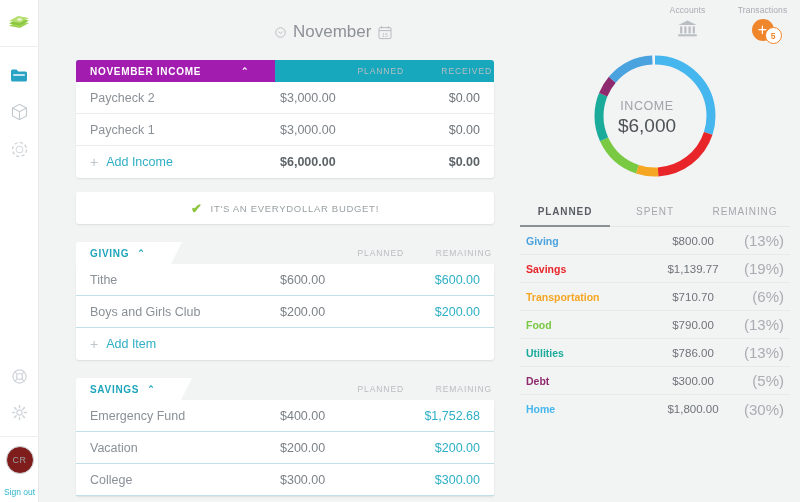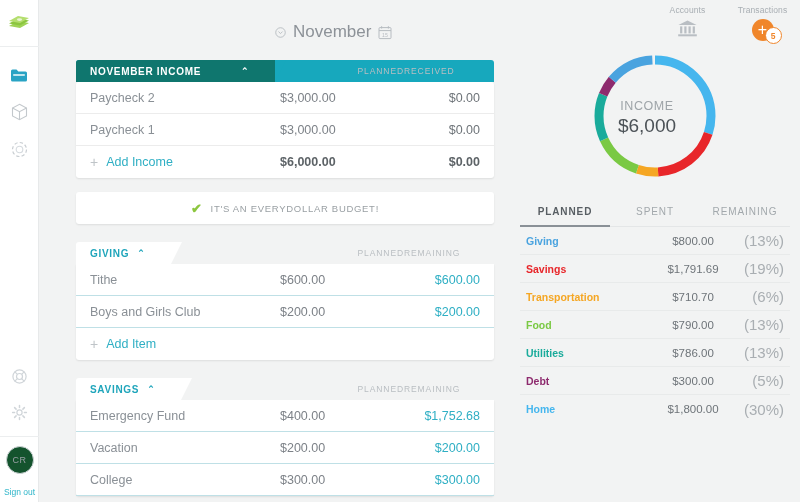--- a/index.html
+++ b/index.html
@@ -26,21 +26,21 @@
   .nav-icon { width:24px; height:24px; display:flex; align-items:center; justify-content:center; cursor:pointer; }
   .bottom-group {
     position:absolute; bottom:0; left:0; width:39px;
     display:flex; flex-direction:column; align-items:center;
   }
   .bottom-icons { display:flex; flex-direction:column; align-items:center; gap:12px; padding-bottom:12px; }
   .avatar-wrap { border-top:1px solid #eceeef; width:39px; padding-top:9px; display:flex; flex-direction:column; align-items:center; }
   .avatar {
     width:28px; height:28px; border-radius:50%; border:1px solid #cfd4d7;
     display:flex; align-items:center; justify-content:center;
-    font-size:9px; letter-spacing:.5px; color:#9aa0a5; background:#14532d;
+    font-size:9px; letter-spacing:.5px; color:#9aa0a5; background:#7f1d1d;
   }
   .signout { font-size:8.5px; color:#2eb5c9; margin-top:13px; margin-bottom:5px; cursor:pointer; }
 
   
   .header { position:absolute; left:39px; top:0; right:0; height:48px; }
   .month-title {
     position:absolute; left:236px; top:22px;
     display:flex; align-items:center; gap:7px;
     font-size:17px; color:#8d9298; font-weight:400; cursor:pointer;
   }
@@ -69,38 +69,38 @@
     box-shadow:0 1px 2px rgba(0,0,0,.09);
   }
   .tab-row { position:relative; height:22px; }
   .tab {
     position:absolute; left:0; top:0; height:22px;
     display:flex; align-items:center; gap:8px;
     padding:0 26px 0 14px;
     font-size:10px; font-weight:700; letter-spacing:.7px;
     border-radius:3px 0 0 0;
   }
-  .tab.teal { background:#0f766e; color:#fff;gap:40px; }
+  .tab.teal { background:#a21caf; color:#fff;gap:40px; }
   .tab.teal:after {
     content:""; position:absolute; right:-11px; top:0;
     border-left:11px solid #17a8bd; border-bottom:22px solid transparent;
   }
   .tab.white { background:#fff; color:#1fa5bb; border-radius:3px 0 0 0; }
   .tab.white:after {
     content:""; position:absolute; right:-11px; top:0;
     border-left:11px solid #fff; border-bottom:22px solid transparent;
   }
   .tab-bar-fill { position:absolute; left:0; right:0; top:0; height:22px; border-radius:3px 3px 0 0; }
   .tab-bar-fill.teal { background:#17a8bd; }
   .colheads {
     position:absolute; right:0; top:0; height:22px; display:flex; align-items:center;
     font-size:8.5px; letter-spacing:.9px; color:#b9bec2;
   }
   .colheads .ch1 { width:110px; text-align:right; }
-  .colheads .ch2 { width:90px; padding-right:8px; }
+  .colheads .ch2 { width:90px; text-align:right; padding-right:2px; }
   .tab-chev { font-size:9px; display:inline-block; }
 
   .row {
     display:flex; align-items:center; height:32px;
     padding:0 14px 0 14px; font-size:12.5px; color:#8a9096;
     border-bottom:1px solid #ececec;
   }
   .row:last-child { border-bottom:none; }
   .row.teal-div { border-bottom:1px solid #bfe0e6; }
   .row .rname { flex:1; }
@@ -390,21 +390,21 @@
     </div>
 
     <div>
       <div class="cat-row">
         <span class="cat-name" style="color:#4aa3df">Giving</span>
         <span class="cat-amt">$800.00</span>
         <span class="cat-pct">(13%)</span>
       </div>
       <div class="cat-row">
         <span class="cat-name" style="color:#e8262a">Savings</span>
-        <span class="cat-amt">$1,791.69</span>
+        <span class="cat-amt">$1,139.77</span>
         <span class="cat-pct">(19%)</span>
       </div>
       <div class="cat-row">
         <span class="cat-name" style="color:#f5a623">Transportation</span>
         <span class="cat-amt">$710.70</span>
         <span class="cat-pct">(6%)</span>
       </div>
       <div class="cat-row">
         <span class="cat-name" style="color:#7ac943">Food</span>
         <span class="cat-amt">$790.00</span>

